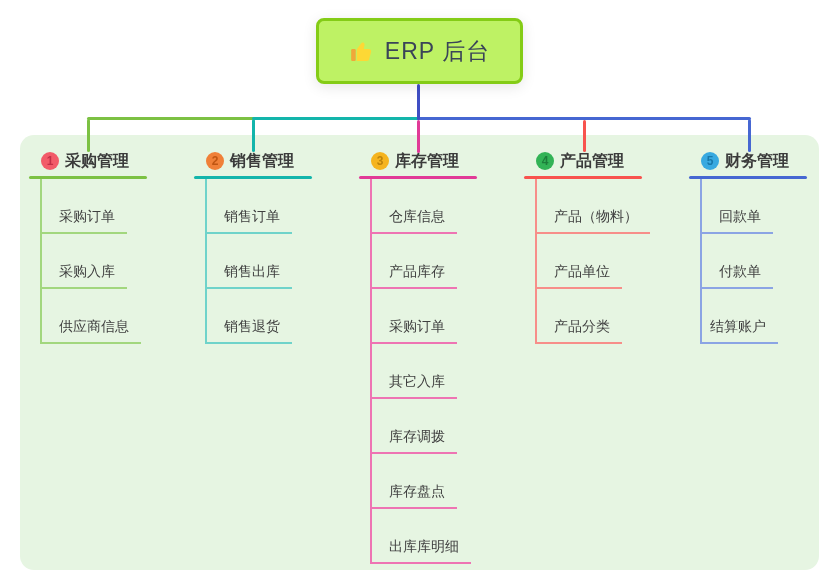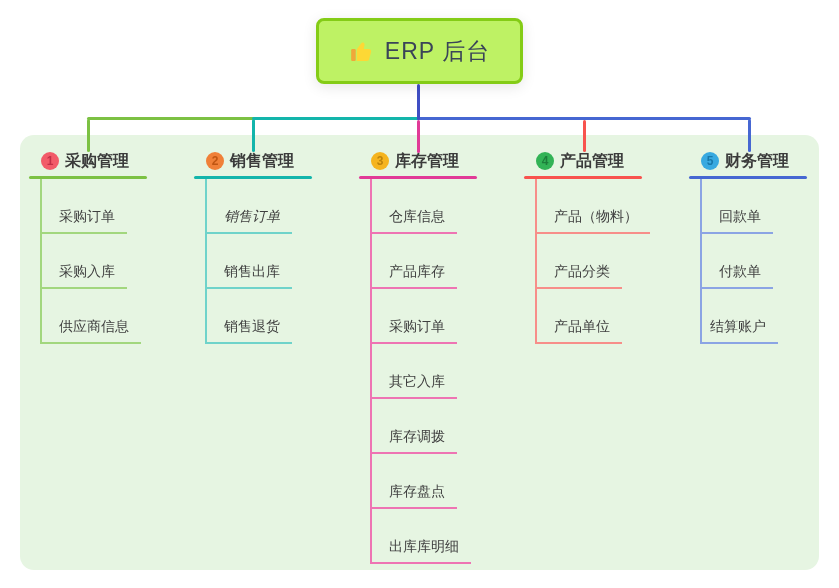--- a/index.html
+++ b/index.html
@@ -69,21 +69,21 @@
         </div>
       </div>
       <div class="branch" style="left: 174px;">
         <div class="branch-header">
           <span class="badge" style="background: rgb(240, 128, 56); color: rgb(191, 85, 18);">2</span>
           <span class="branch-title">销售管理</span>
         </div>
         <div class="branch-underline" style="background: rgb(19, 181, 171);"></div>
         <div class="branch-items" style="border-left-color: rgb(111, 211, 202);">
           <div class="mm-item">
-            <span class="mm-item-label" style="border-bottom-color: rgb(111, 211, 202); font-style: italic;">销售订单</span>
+            <span class="mm-item-label" style="border-bottom-color: rgb(111, 211, 202);">销售订单</span>
           </div>
           <div class="mm-item">
             <span class="mm-item-label" style="border-bottom-color: rgb(111, 211, 202);">销售出库</span>
           </div>
           <div class="mm-item">
             <span class="mm-item-label" style="border-bottom-color: rgb(111, 211, 202);">销售退货</span>
           </div>
         </div>
       </div>
       <div class="branch" style="left: 339px;">
@@ -120,24 +120,24 @@
         <div class="branch-header">
           <span class="badge" style="background: rgb(50, 179, 86); color: rgb(28, 126, 58);">4</span>
           <span class="branch-title">产品管理</span>
         </div>
         <div class="branch-underline" style="background: rgb(248, 83, 78);"></div>
         <div class="branch-items" style="border-left-color: rgb(247, 142, 137);">
           <div class="mm-item">
             <span class="mm-item-label" style="border-bottom-color: rgb(247, 142, 137);">产品（物料）</span>
           </div>
           <div class="mm-item">
-            <span class="mm-item-label" style="border-bottom-color: rgb(247, 142, 137);">产品分类</span>
+            <span class="mm-item-label" style="border-bottom-color: rgb(247, 142, 137);">产品单位</span>
           </div>
           <div class="mm-item">
-            <span class="mm-item-label" style="border-bottom-color: rgb(247, 142, 137);">产品单位</span>
+            <span class="mm-item-label" style="border-bottom-color: rgb(247, 142, 137);">产品分类</span>
           </div>
         </div>
       </div>
       <div class="branch" style="left: 669px;">
         <div class="branch-header">
           <span class="badge" style="background: rgb(56, 169, 224); color: rgb(24, 120, 170);">5</span>
           <span class="branch-title">财务管理</span>
         </div>
         <div class="branch-underline" style="background: rgb(70, 103, 210);"></div>
         <div class="branch-items" style="border-left-color: rgb(139, 164, 228);">

